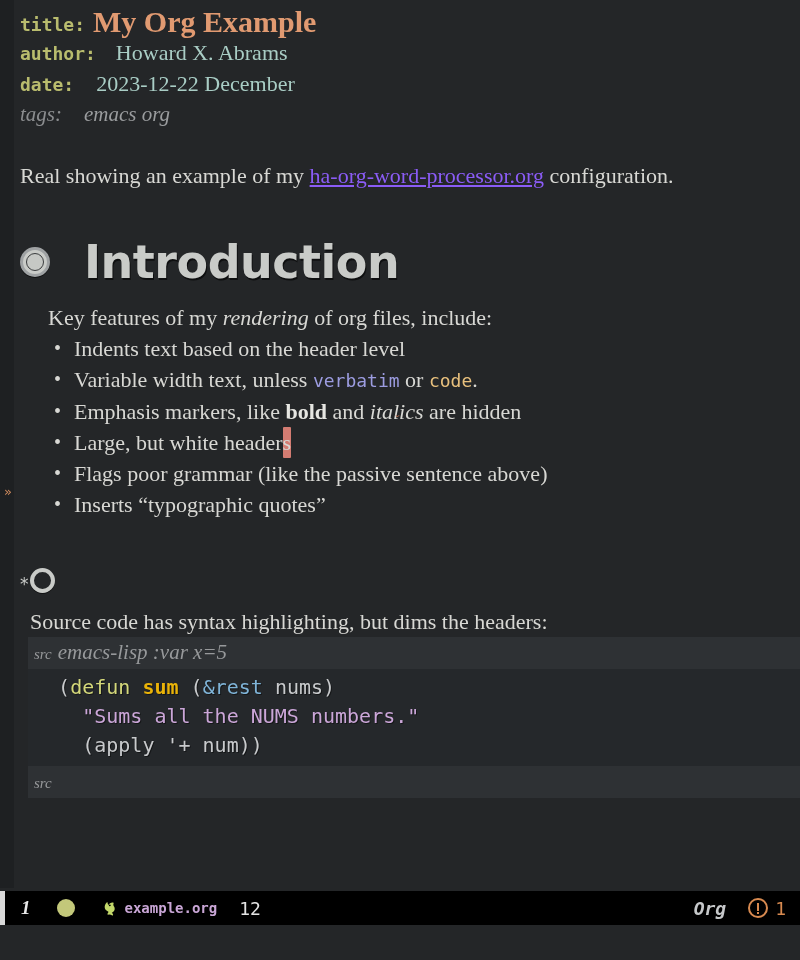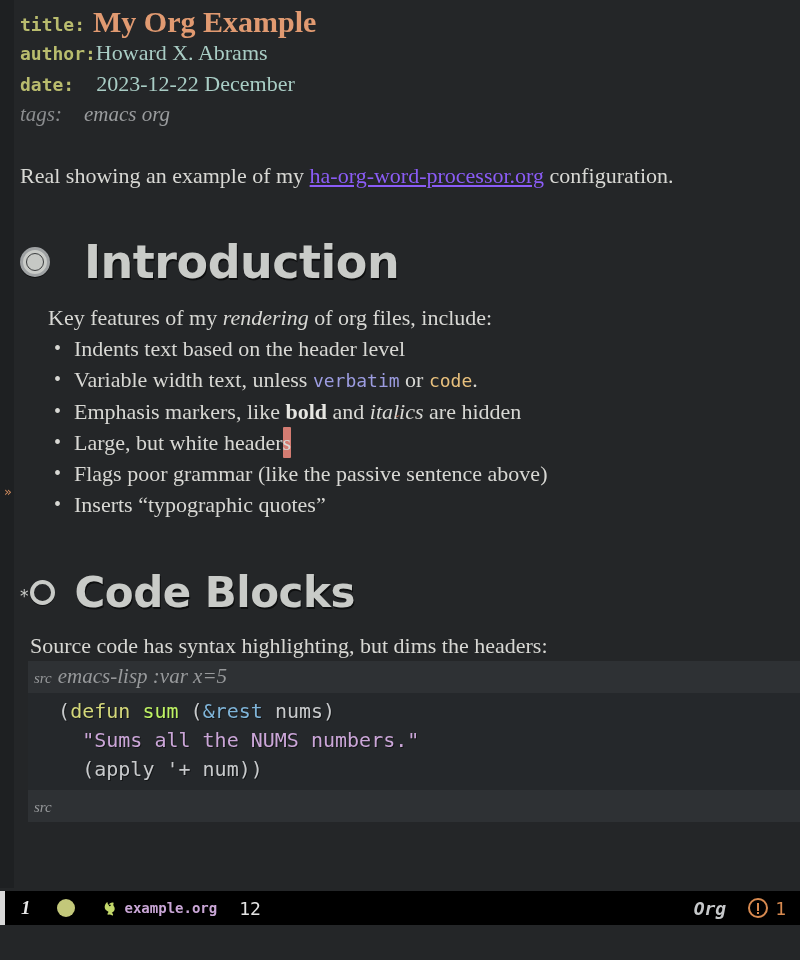--- a/index.html
+++ b/index.html
@@ -90,21 +90,21 @@
     font-size: 30px;
     font-weight: bold;
     color: #e19a71;
     margin-left: 8px;
     vertical-align: -1px;
   }
   .meta-val {
     font-family: "Liberation Serif", serif;
     font-size: 22px;
     color: #a9cdc5;
-    margin-left: 0;
+    margin-left: 20px;
   }
   .meta-val.wide { margin-left: 22px; }
   .meta-val-tags {
     font-family: "Liberation Serif", serif;
     font-style: italic;
     font-size: 21px;
     color: #9a9c9e;
     margin-left: 22px;
   }
 
@@ -264,21 +264,21 @@
   }
   .code-line {
     font-family: "DejaVu Sans Mono", monospace;
     font-size: 20px;
     line-height: 29px;
     color: #c8cacc;
     white-space: pre;
     text-shadow: 1px 1px 0 rgba(0,0,0,.45);
   }
   .k-defun { color: #d4d87a; }
-  .k-fn    { color: #bef264; }
+  .k-fn    { color: #eab308; font-weight: bold; }
   .k-amp   { color: #7fb4d8; }
   .k-str   { color: #cba6d8; }
   .k-plain { color: #c8cacc; }
 
   
   #modeline {
     position: absolute;
     left: 0;
     top: 888px;
     width: 800px;
@@ -438,21 +438,20 @@
 
           <div class="li"><span>Flags poor grammar (like the passive sentence above)</span></div>
 
           <div class="li"><span>Inserts “typographic quotes”</span></div>
         </div>
       </div>
 
       <div class="heading heading-h2">
         <span class="bullet-star">*</span>
         <span class="bullet-hollow"></span>
-        <span class="heading-text">Code Blocks</span>
       </div>
 
       <div class="sect2">
 
         <div class="para" style="margin-top:14px;margin-left:-44px;padding-left:2px;">Source code has syntax highlighting, but dims the headers:</div>
 
         <div class="src-head"><span class="src-tag">src</span><span>emacs-lisp :var x=5</span></div>
 
         <div class="src-body">
           <div class="code-line"><span>&nbsp;&nbsp;</span><span class="k-plain">(</span><span class="k-defun">defun</span><span class="k-plain"> </span><span class="k-fn">sum</span><span class="k-plain"> (</span><span class="k-amp">&amp;rest</span><span class="k-plain"> nums)</span></div>

